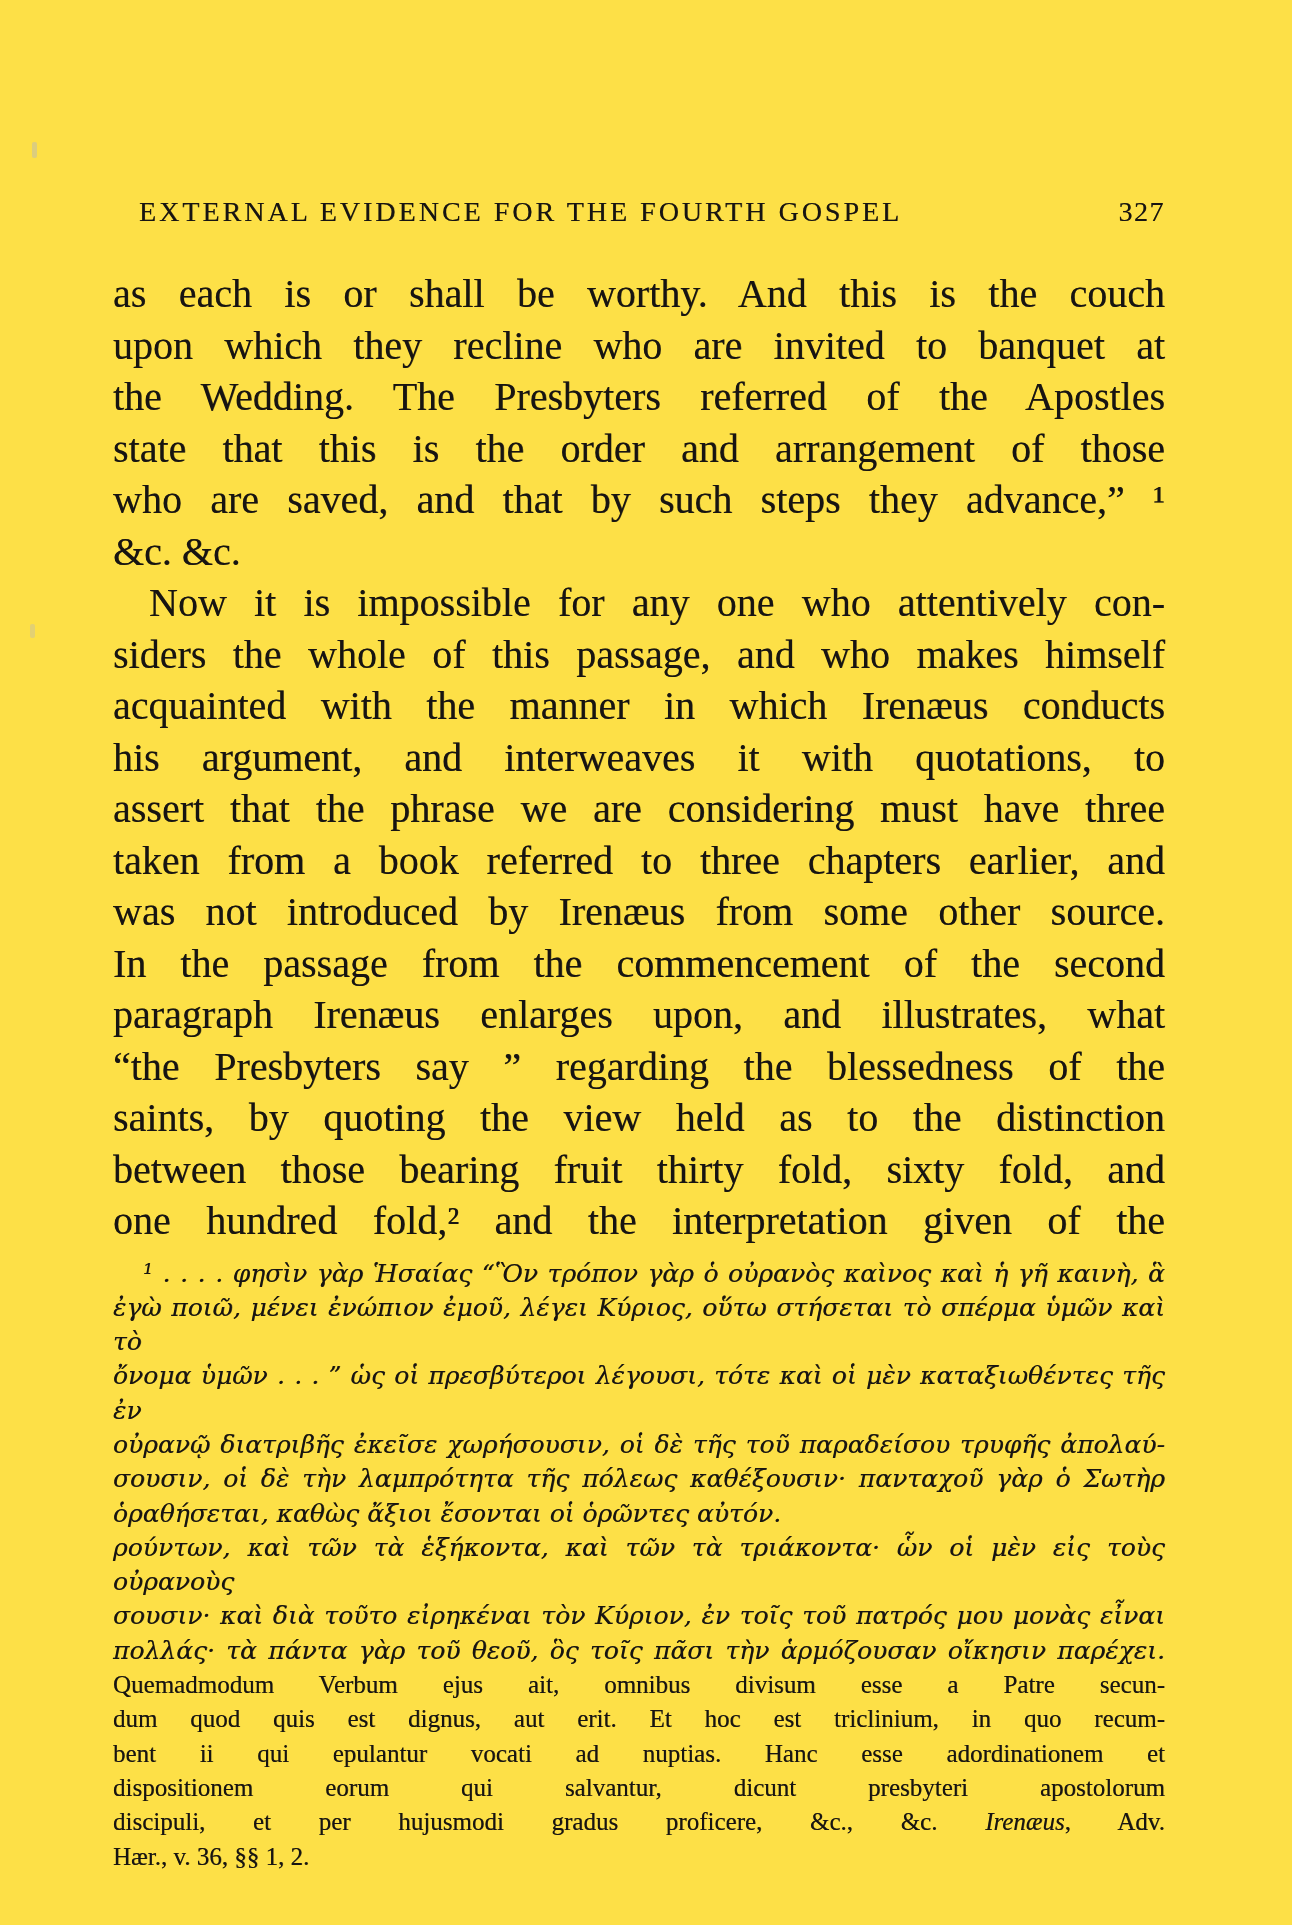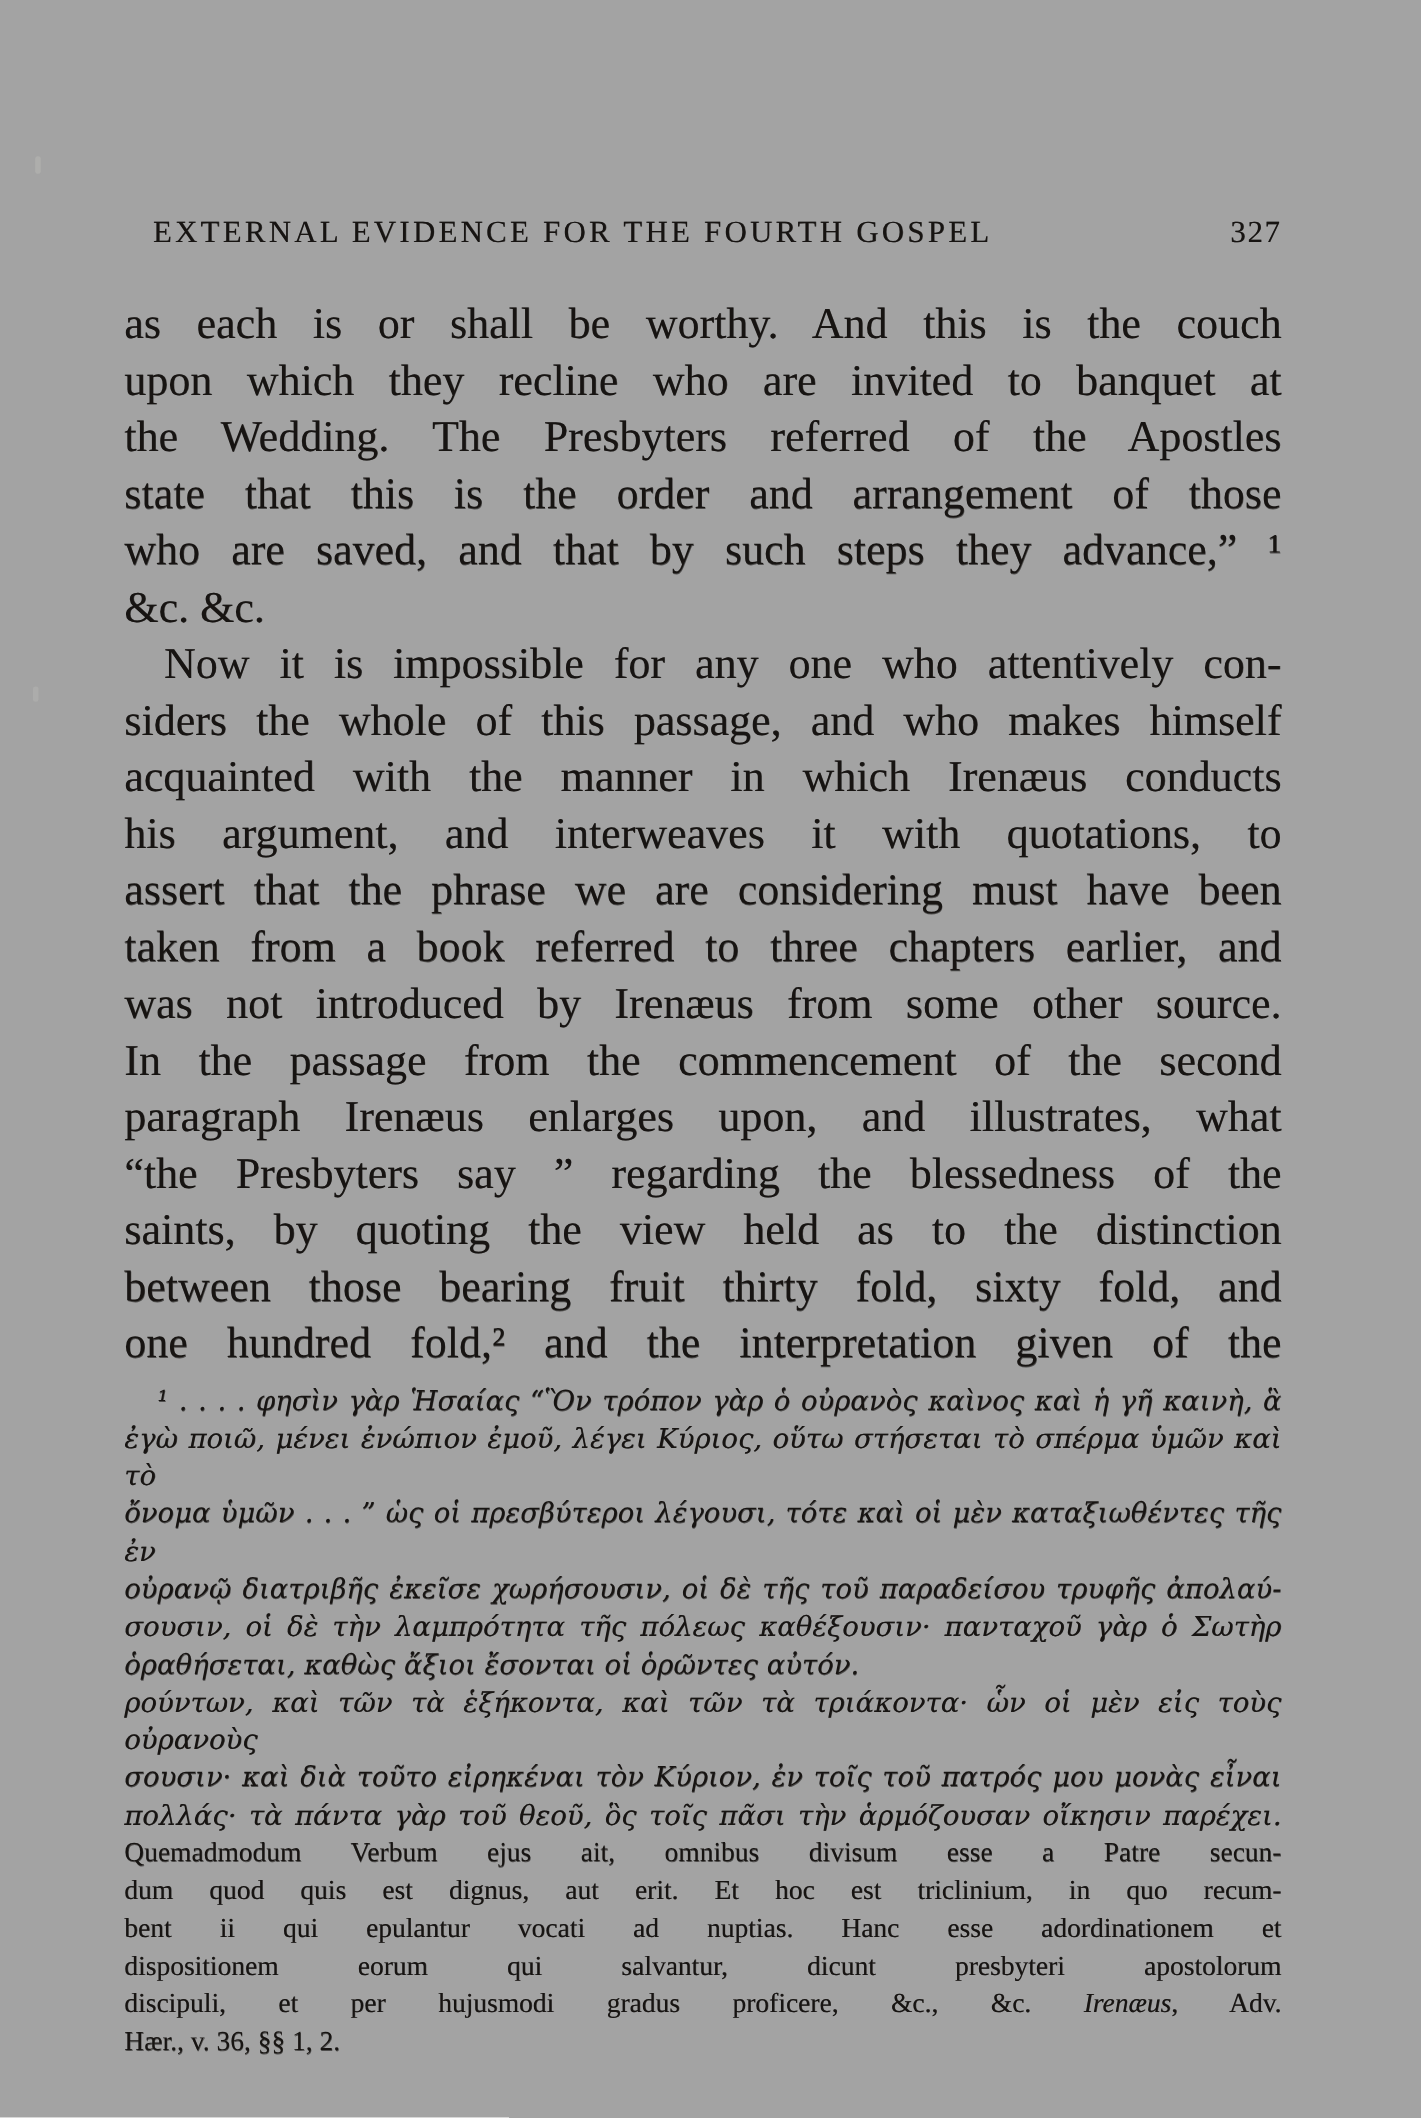--- a/index.html
+++ b/index.html
@@ -4,21 +4,21 @@
 <style>
   html, body {
     margin: 0;
     padding: 0;
     background: #ffffff;
   }
   .page {
     position: relative;
     width: 1292px;
     height: 1925px;
-    background: #a3a3a3;
+    background: #fde047;
     overflow: hidden;
     font-family: "Liberation Serif", "DejaVu Serif", serif;
     color: #171412;
     text-shadow: 0.35px 0.35px 0 rgba(10,8,6,0.55);
   }
   .artifact {
     position: absolute;
     background: #b9b9b6;
     border-radius: 2px;
   }
@@ -86,21 +86,21 @@
       <div class="body-line">upon which they recline who are invited to banquet at</div>
       <div class="body-line">the Wedding.  The Presbyters referred of the Apostles</div>
       <div class="body-line">state that this is the order and arrangement of those</div>
       <div class="body-line">who are saved, and that by such steps they advance,” ¹</div>
       <div class="body-line para-end">&amp;c. &amp;c.</div>
 
       <div class="body-line indent">Now it is impossible for any one who attentively con-</div>
       <div class="body-line">siders the whole of this passage, and who makes himself</div>
       <div class="body-line">acquainted with the manner in which Irenæus conducts</div>
       <div class="body-line">his argument, and interweaves it with quotations, to</div>
-      <div class="body-line">assert that the phrase we are considering must have been</div>
+      <div class="body-line">assert that the phrase we are considering must have three</div>
       <div class="body-line">taken from a book referred to three chapters earlier, and</div>
       <div class="body-line">was not introduced by Irenæus from some other source.</div>
       <div class="body-line">In the passage from the commencement of the second</div>
       <div class="body-line">paragraph Irenæus enlarges upon, and illustrates, what</div>
       <div class="body-line">“the Presbyters say ” regarding the blessedness of the</div>
       <div class="body-line">saints, by quoting the view held as to the distinction</div>
       <div class="body-line">between those bearing fruit thirty fold, sixty fold, and</div>
       <div class="body-line">one hundred fold,² and the interpretation given of the</div>
     </div>
 

